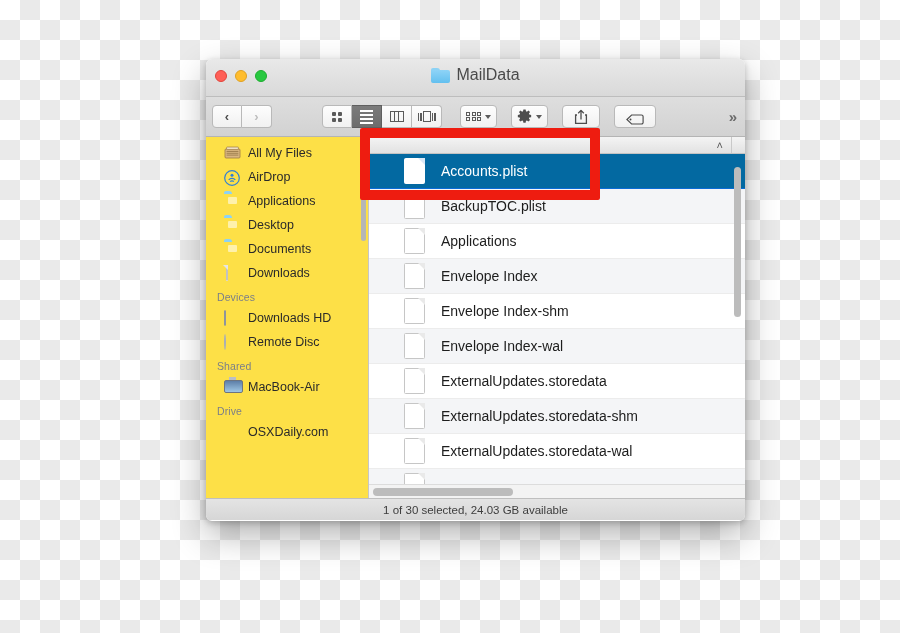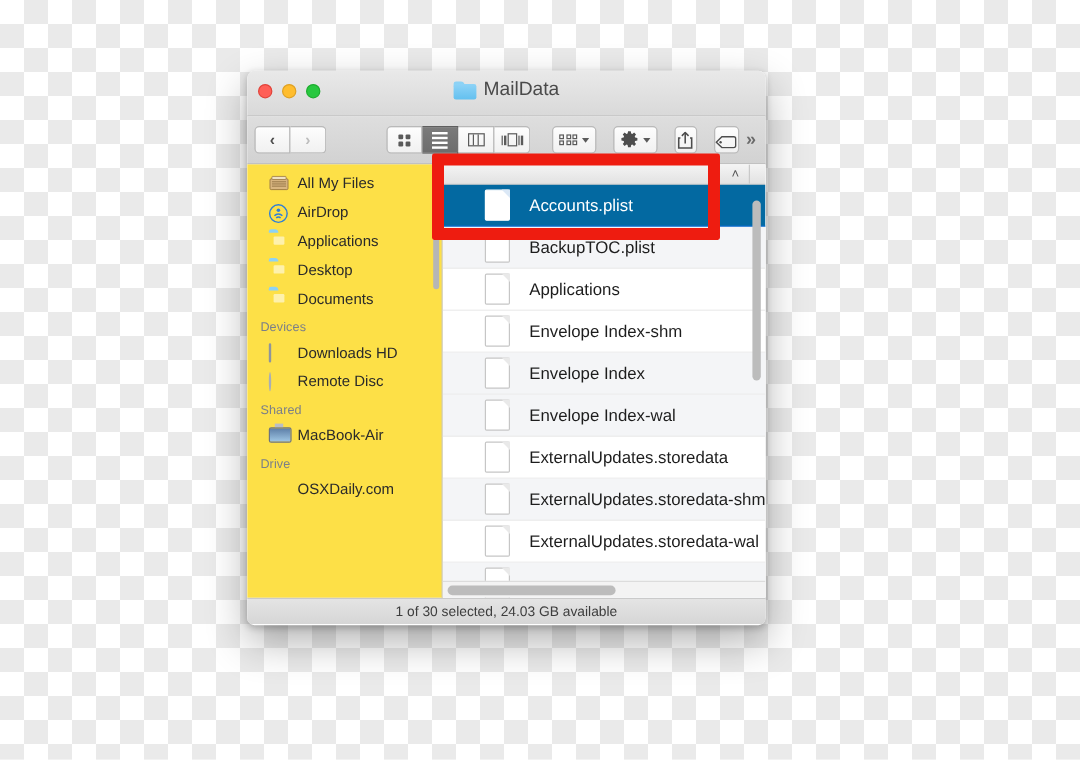--- a/index.html
+++ b/index.html
@@ -21,21 +21,21 @@
       linear-gradient(45deg, #eaeaea 25%, transparent 25%, transparent 75%, #eaeaea 75%);
     background-size: 40px 40px;
     background-position: 0 0, 20px 20px;
   }
 
   
   #finder-window {
     position: absolute;
     left: 206px;
     top: 59px;
-    width: 432px;
+    width: 539px;
     height: 462px;
     border-radius: 6px;
     overflow: hidden;
     background: #ffffff;
     box-shadow: 0 14px 34px rgba(0,0,0,0.30), 0 2px 6px rgba(0,0,0,0.22);
   }
 
   
   .titlebar {
     height: 38px;
@@ -530,20 +530,24 @@
       <div class="sb-item">
         <span class="sb-icon"><span class="ic-folder"></span></span>
         <span>Desktop</span>
       </div>
 
       <div class="sb-item">
         <span class="sb-icon"><span class="ic-folder"></span></span>
         <span>Documents</span>
       </div>
 
+      <div class="sb-item">
+        <span class="sb-icon"><span class="ic-doc"></span></span>
+        <span>Downloads</span>
+      </div>
 
       <div class="sb-head">Devices</div>
 
       <div class="sb-item">
         <span class="sb-icon"><span class="ic-hd"></span></span>
         <span>Downloads HD</span>
       </div>
 
       <div class="sb-item">
         <span class="sb-icon"><span class="ic-disc"></span></span>
@@ -580,27 +584,27 @@
           <span>Accounts.plist</span>
         </div>
         <div class="row alt">
           <span class="filedoc"></span>
           <span>BackupTOC.plist</span>
         </div>
         <div class="row">
           <span class="filedoc"></span>
           <span>Applications</span>
         </div>
+        <div class="row alt">
+          <span class="filedoc"></span>
+          <span>Envelope Index</span>
+        </div>
         <div class="row">
           <span class="filedoc"></span>
           <span>Envelope Index-shm</span>
-        </div>
-        <div class="row alt">
-          <span class="filedoc"></span>
-          <span>Envelope Index</span>
         </div>
         <div class="row alt">
           <span class="filedoc"></span>
           <span>Envelope Index-wal</span>
         </div>
         <div class="row">
           <span class="filedoc"></span>
           <span>ExternalUpdates.storedata</span>
         </div>
         <div class="row alt">

